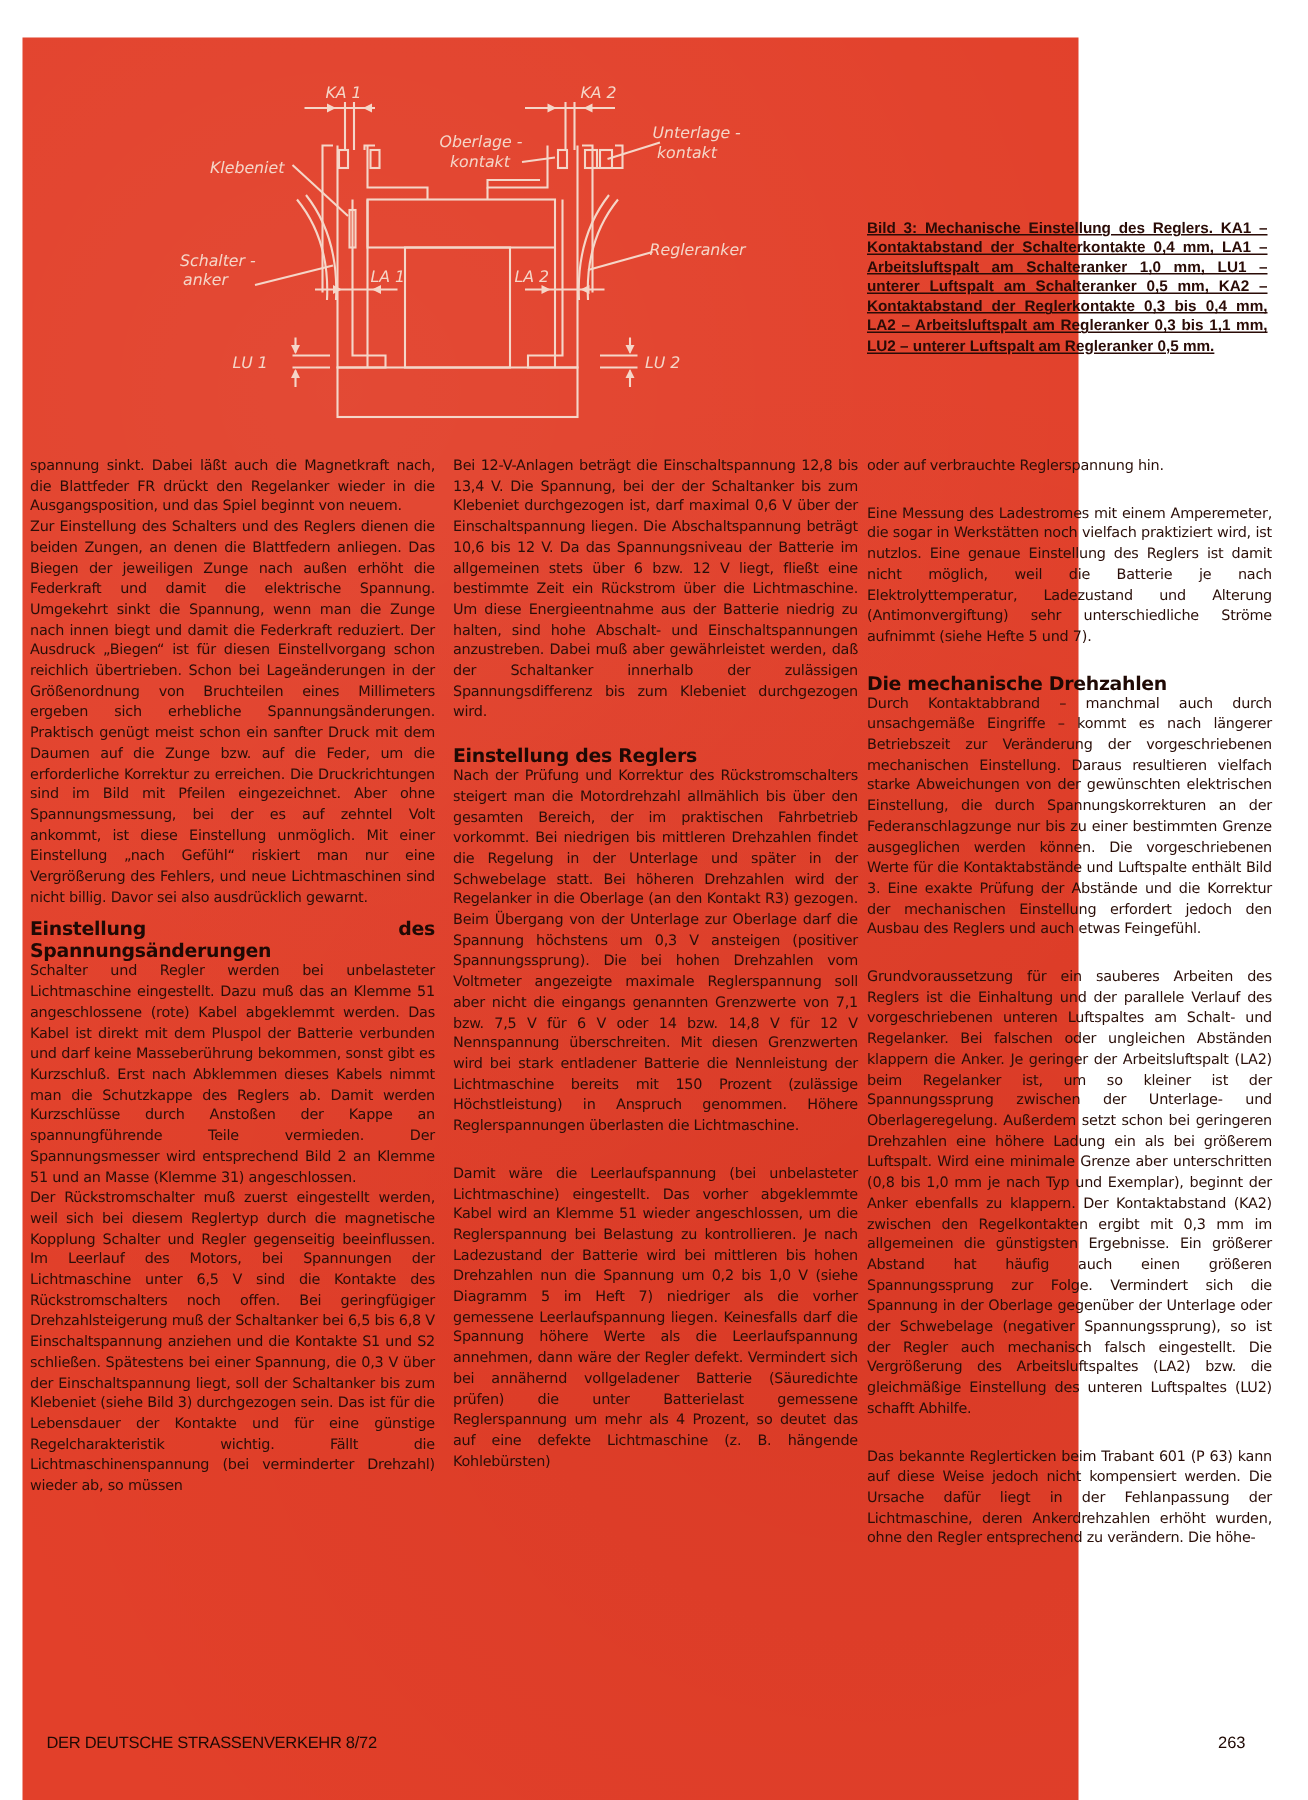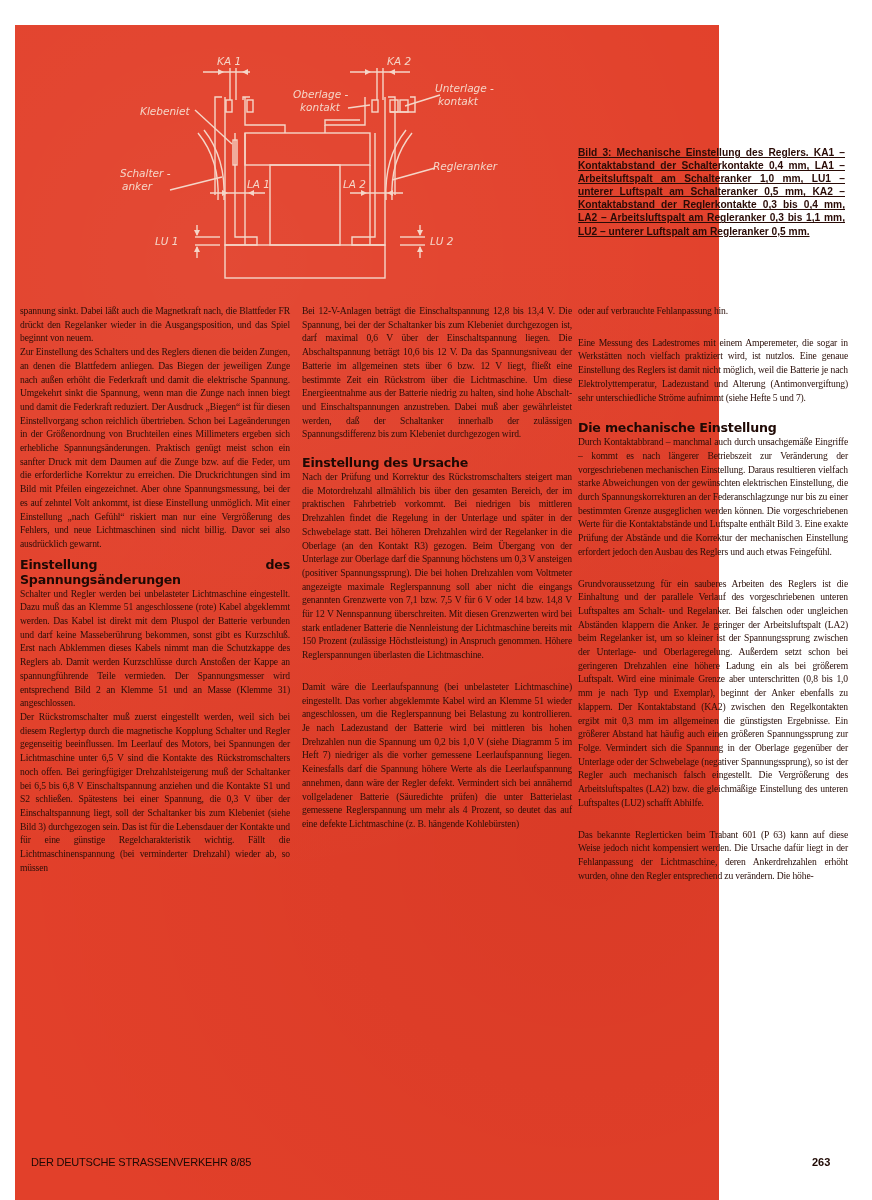--- a/index.html
+++ b/index.html
@@ -7,30 +7,30 @@
   .page{position:absolute;left:15px;top:25px;width:704px;height:1175px;background:#e2402a;
         background-image:radial-gradient(circle at 30% 20%, rgba(255,255,255,0.05), rgba(0,0,0,0) 60%),
                          radial-gradient(circle at 80% 70%, rgba(120,0,0,0.08), rgba(0,0,0,0) 60%);}
   .figure{position:absolute;left:85px;top:15px;width:420px;height:260px;}
   .figure svg{width:420px;height:260px;}
   .figlabel{font-family:"DejaVu Sans",sans-serif;font-style:italic;font-size:10.5px;fill:#f5d6c8;}
   .caption{position:absolute;left:563px;top:121px;width:267px;font-family:"Liberation Sans",sans-serif;
            font-weight:bold;font-size:10.2px;line-height:13.1px;color:#2a0b06;text-align:justify;text-decoration:underline;}
   .col{position:absolute;top:279px;width:270px;font-family:"DejaVu Sans",sans-serif;font-size:9.6px;
        line-height:13.7px;color:#2a0e08;text-align:justify;letter-spacing:-0.15px;}
-  .col p{margin:0;font-family:Liberation Serif, serif;}
+  .col p{margin:0;}
   .col p.gap{margin-top:18px;}
   .col h2{font-family:"DejaVu Sans",sans-serif;font-weight:bold;font-size:12.6px;line-height:15px;
           margin:6px 0 0 0;color:#1f0904;letter-spacing:-0.2px;}
   .col1{left:5px;}
   .col2{left:287px;}
   .col3{left:563px;}
   .footer-left{position:absolute;left:16px;top:1131px;font-family:"Liberation Sans",sans-serif;font-size:11px;
                color:#1f0904;letter-spacing:-0.2px;}
-  .footer-right{position:absolute;left:797px;top:1131px;font-family:"Liberation Sans",sans-serif;font-weight:bold;
+  .footer-right{position:absolute;left:797px;top:1131px;font-family:"Liberation Sans",sans-serif;font-weight:normal;
                 font-size:11px;color:#1f0904;}
 </style>
 </head>
 <body>
 
 <div class="page">
 
   <div class="figure">
     <svg viewBox="0 0 420 260">
       <g stroke="#f5d6c8" stroke-width="1.4" fill="none">
@@ -125,29 +125,29 @@
   <div class="col col1">
     <p>spannung sinkt. Dabei läßt auch die Magnetkraft nach, die Blattfeder FR drückt den Regelanker wieder in die Ausgangsposition, und das Spiel beginnt von neuem.</p>
     <p>Zur Einstellung des Schalters und des Reglers dienen die beiden Zungen, an denen die Blattfedern anliegen. Das Biegen der jeweiligen Zunge nach außen erhöht die Federkraft und damit die elektrische Spannung. Umgekehrt sinkt die Spannung, wenn man die Zunge nach innen biegt und damit die Federkraft reduziert. Der Ausdruck „Biegen“ ist für diesen Einstellvorgang schon reichlich übertrieben. Schon bei Lageänderungen in der Größenordnung von Bruchteilen eines Millimeters ergeben sich erhebliche Spannungsänderungen. Praktisch genügt meist schon ein sanfter Druck mit dem Daumen auf die Zunge bzw. auf die Feder, um die erforderliche Korrektur zu erreichen. Die Druckrichtungen sind im Bild mit Pfeilen eingezeichnet. Aber ohne Spannungsmessung, bei der es auf zehntel Volt ankommt, ist diese Einstellung unmöglich. Mit einer Einstellung „nach Gefühl“ riskiert man nur eine Vergrößerung des Fehlers, und neue Lichtmaschinen sind nicht billig. Davor sei also ausdrücklich gewarnt.</p>
     <h2>Einstellung des Spannungsänderungen</h2>
     <p>Schalter und Regler werden bei unbelasteter Lichtmaschine eingestellt. Dazu muß das an Klemme 51 angeschlossene (rote) Kabel abgeklemmt werden. Das Kabel ist direkt mit dem Pluspol der Batterie verbunden und darf keine Masseberührung bekommen, sonst gibt es Kurzschluß. Erst nach Abklemmen dieses Kabels nimmt man die Schutzkappe des Reglers ab. Damit werden Kurzschlüsse durch Anstoßen der Kappe an spannungführende Teile vermieden. Der Spannungsmesser wird entsprechend Bild 2 an Klemme 51 und an Masse (Klemme 31) angeschlossen.</p>
     <p>Der Rückstromschalter muß zuerst eingestellt werden, weil sich bei diesem Reglertyp durch die magnetische Kopplung Schalter und Regler gegenseitig beeinflussen. Im Leerlauf des Motors, bei Spannungen der Lichtmaschine unter 6,5 V sind die Kontakte des Rückstromschalters noch offen. Bei geringfügiger Drehzahlsteigerung muß der Schaltanker bei 6,5 bis 6,8 V Einschaltspannung anziehen und die Kontakte S1 und S2 schließen. Spätestens bei einer Spannung, die 0,3 V über der Einschaltspannung liegt, soll der Schaltanker bis zum Klebeniet (siehe Bild 3) durchgezogen sein. Das ist für die Lebensdauer der Kontakte und für eine günstige Regelcharakteristik wichtig. Fällt die Lichtmaschinenspannung (bei verminderter Drehzahl) wieder ab, so müssen</p>
   </div>
 
   <div class="col col2">
     <p>Bei 12-V-Anlagen beträgt die Einschaltspannung 12,8 bis 13,4 V. Die Spannung, bei der der Schaltanker bis zum Klebeniet durchgezogen ist, darf maximal 0,6 V über der Einschaltspannung liegen. Die Abschaltspannung beträgt 10,6 bis 12 V. Da das Spannungsniveau der Batterie im allgemeinen stets über 6 bzw. 12 V liegt, fließt eine bestimmte Zeit ein Rückstrom über die Lichtmaschine. Um diese Energieentnahme aus der Batterie niedrig zu halten, sind hohe Abschalt- und Einschaltspannungen anzustreben. Dabei muß aber gewährleistet werden, daß der Schaltanker innerhalb der zulässigen Spannungsdifferenz bis zum Klebeniet durchgezogen wird.</p>
-    <h2 style="margin-top:14px;">Einstellung des Ursache</h2>
+    <h2 style="margin-top:14px;">Einstellung des Reglers</h2>
     <p>Nach der Prüfung und Korrektur des Rückstromschalters steigert man die Motordrehzahl allmählich bis über den gesamten Bereich, der im praktischen Fahrbetrieb vorkommt. Bei niedrigen bis mittleren Drehzahlen findet die Regelung in der Unterlage und später in der Schwebelage statt. Bei höheren Drehzahlen wird der Regelanker in die Oberlage (an den Kontakt R3) gezogen. Beim Übergang von der Unterlage zur Oberlage darf die Spannung höchstens um 0,3 V ansteigen (positiver Spannungssprung). Die bei hohen Drehzahlen vom Voltmeter angezeigte maximale Reglerspannung soll aber nicht die eingangs genannten Grenzwerte von 7,1 bzw. 7,5 V für 6 V oder 14 bzw. 14,8 V für 12 V Nennspannung überschreiten. Mit diesen Grenzwerten wird bei stark entladener Batterie die Nennleistung der Lichtmaschine bereits mit 150 Prozent (zulässige Höchstleistung) in Anspruch genommen. Höhere Reglerspannungen überlasten die Lichtmaschine.</p>
     <p class="gap">Damit wäre die Leerlaufspannung (bei unbelasteter Lichtmaschine) eingestellt. Das vorher abgeklemmte Kabel wird an Klemme 51 wieder angeschlossen, um die Reglerspannung bei Belastung zu kontrollieren. Je nach Ladezustand der Batterie wird bei mittleren bis hohen Drehzahlen nun die Spannung um 0,2 bis 1,0 V (siehe Diagramm 5 im Heft 7) niedriger als die vorher gemessene Leerlaufspannung liegen. Keinesfalls darf die Spannung höhere Werte als die Leerlaufspannung annehmen, dann wäre der Regler defekt. Vermindert sich bei annähernd vollgeladener Batterie (Säuredichte prüfen) die unter Batterielast gemessene Reglerspannung um mehr als 4 Prozent, so deutet das auf eine defekte Lichtmaschine (z. B. hängende Kohlebürsten)</p>
   </div>
 
   <div class="col col3">
-    <p>oder auf verbrauchte Fehlanpassung hin.</p>
+    <p>oder auf verbrauchte Reglerspannung hin.</p>
     <p class="gap">Eine Messung des Ladestromes mit einem Amperemeter, die sogar in Werkstätten noch vielfach praktiziert wird, ist nutzlos. Eine genaue Einstellung des Reglers ist damit nicht möglich, weil die Batterie je nach Elektrolyttemperatur, Ladezustand und Alterung (Antimonvergiftung) sehr unterschiedliche Ströme aufnimmt (siehe Hefte 5 und 7).</p>
-    <h2 style="margin-top:16px;">Die mechanische Einstellung</h2>
+    <h2 style="margin-top:16px;">Die mechanische Drehzahlen</h2>
     <p>Durch Kontaktabbrand – manchmal auch durch unsachgemäße Eingriffe – kommt es nach längerer Betriebszeit zur Veränderung der vorgeschriebenen mechanischen Einstellung. Daraus resultieren vielfach starke Abweichungen von der gewünschten elektrischen Einstellung, die durch Spannungskorrekturen an der Federanschlagzunge nur bis zu einer bestimmten Grenze ausgeglichen werden können. Die vorgeschriebenen Werte für die Kontaktabstände und Luftspalte enthält Bild 3. Eine exakte Prüfung der Abstände und die Korrektur der mechanischen Einstellung erfordert jedoch den Ausbau des Reglers und auch etwas Feingefühl.</p>
     <p class="gap">Grundvoraussetzung für ein sauberes Arbeiten des Reglers ist die Einhaltung und der parallele Verlauf des vorgeschriebenen unteren Luftspaltes am Schalt- und Regelanker. Bei falschen oder ungleichen Abständen klappern die Anker. Je geringer der Arbeitsluftspalt (LA2) beim Regelanker ist, um so kleiner ist der Spannungssprung zwischen der Unterlage- und Oberlageregelung. Außerdem setzt schon bei geringeren Drehzahlen eine höhere Ladung ein als bei größerem Luftspalt. Wird eine minimale Grenze aber unterschritten (0,8 bis 1,0 mm je nach Typ und Exemplar), beginnt der Anker ebenfalls zu klappern. Der Kontaktabstand (KA2) zwischen den Regelkontakten ergibt mit 0,3 mm im allgemeinen die günstigsten Ergebnisse. Ein größerer Abstand hat häufig auch einen größeren Spannungssprung zur Folge. Vermindert sich die Spannung in der Oberlage gegenüber der Unterlage oder der Schwebelage (negativer Spannungssprung), so ist der Regler auch mechanisch falsch eingestellt. Die Vergrößerung des Arbeitsluftspaltes (LA2) bzw. die gleichmäßige Einstellung des unteren Luftspaltes (LU2) schafft Abhilfe.</p>
     <p class="gap">Das bekannte Reglerticken beim Trabant 601 (P 63) kann auf diese Weise jedoch nicht kompensiert werden. Die Ursache dafür liegt in der Fehlanpassung der Lichtmaschine, deren Ankerdrehzahlen erhöht wurden, ohne den Regler entsprechend zu verändern. Die höhe-</p>
   </div>
 
-  <div class="footer-left">DER DEUTSCHE STRASSENVERKEHR 8/85</div>
+  <div class="footer-left">DER DEUTSCHE STRASSENVERKEHR 8/72</div>
   <div class="footer-right">263</div>
 </div>
 
 </body></html>

